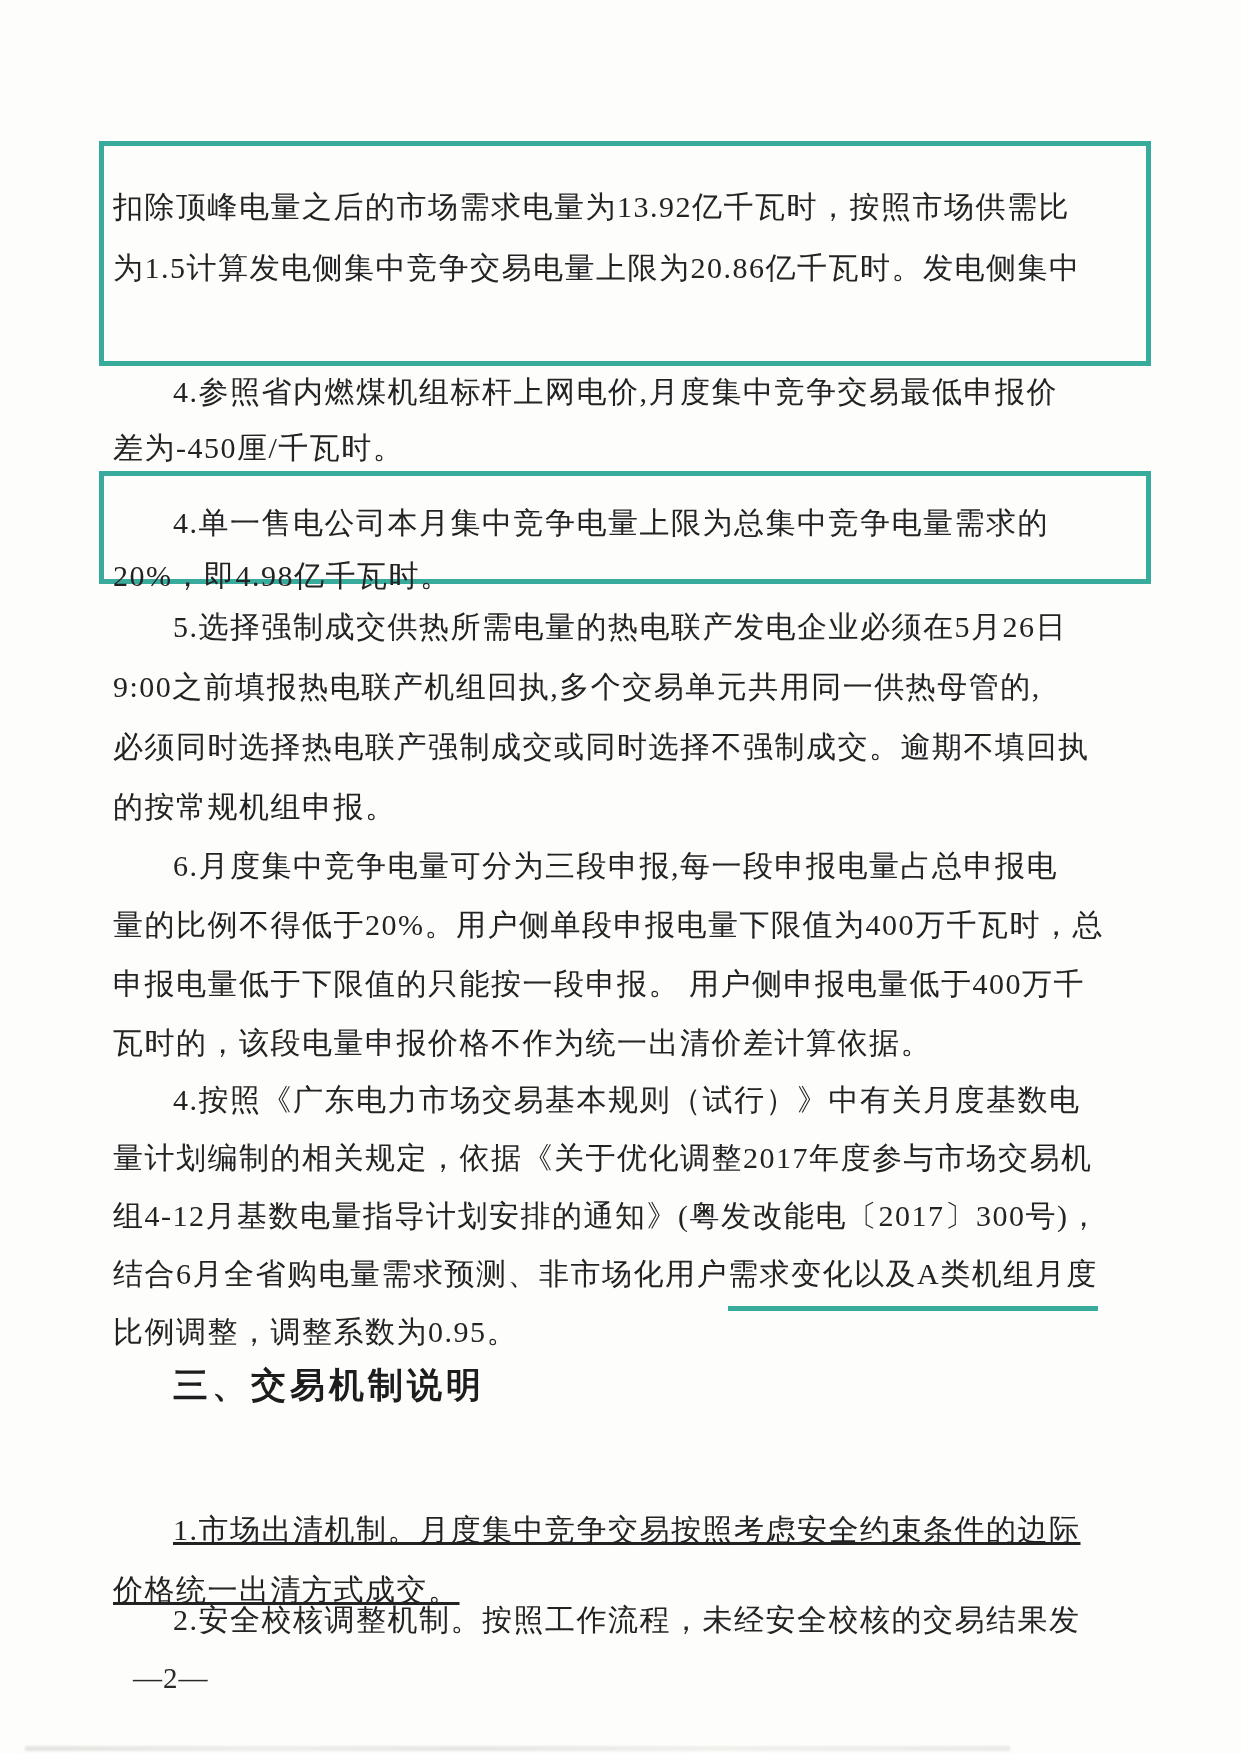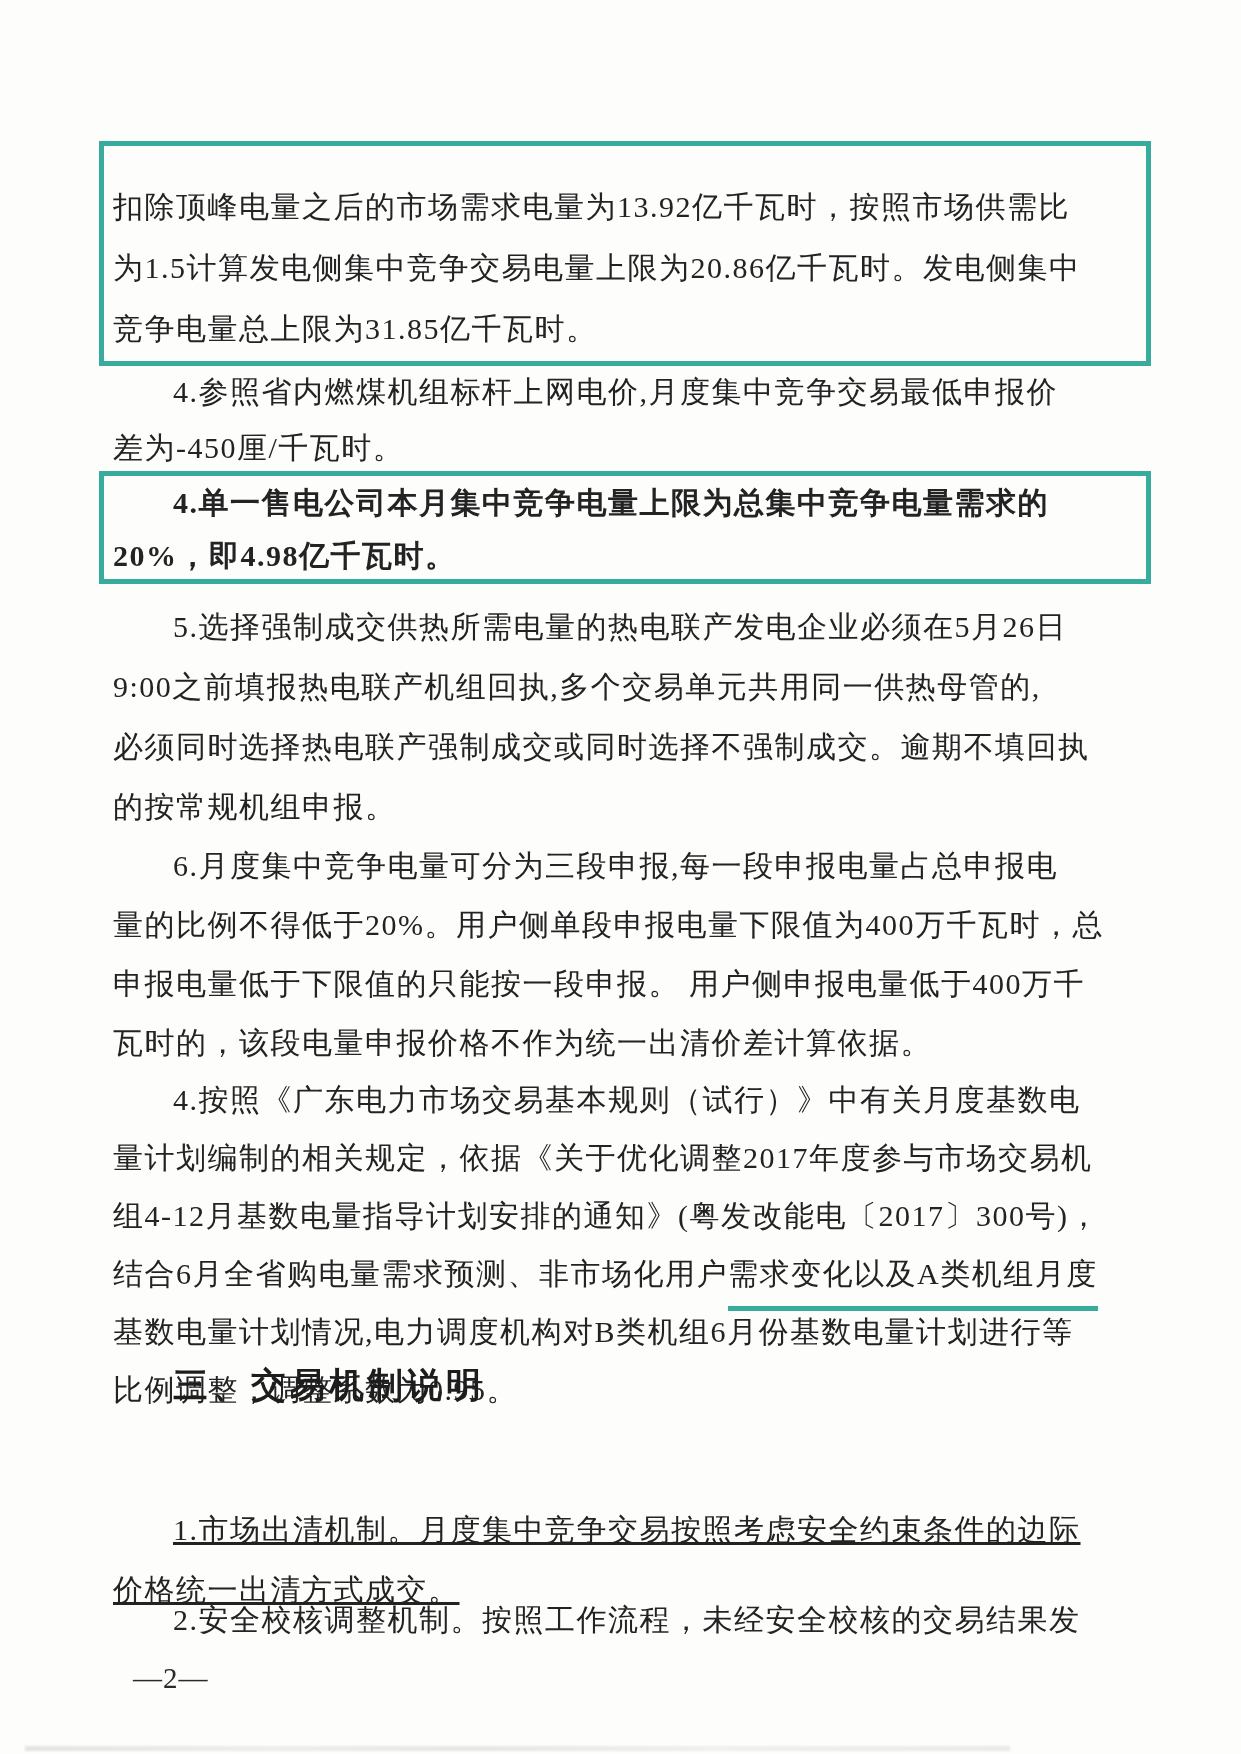--- a/index.html
+++ b/index.html
@@ -35,21 +35,21 @@
     position:absolute;
     left:99px;
     width:1042px;
     border:5px solid var(--accent);
     background:transparent;
     box-sizing:content-box;
   }
   .box1{top:141px;height:215px;}
   .box1 .inner{padding:30px 0 0 9px;line-height:61px;}
   .box2{top:471px;height:103px;}
-  .box2 .inner{padding:0 0 0 9px;line-height:53px;font-weight:bold;}
+  .box2 .inner{padding:20px 0 0 9px;line-height:53px;}
   .para3{top:364px;line-height:56px;}
   .para5{top:597px;line-height:60px;}
   .para6{top:836px;line-height:59px;}
   .para7{top:1071px;line-height:58px;}
   .mech1{top:1500px;line-height:60px;text-decoration:underline;}
   .mech2{top:1590px;line-height:60px;}
   .section-heading{
     position:absolute;
     left:173px;top:1362px;
     font-family:"Liberation Sans","DejaVu Sans",sans-serif;
@@ -80,21 +80,20 @@
 </style>
 </head>
 <body>
 
 <div class="page">
 
   <div class="highlight-box box1">
     <div class="inner">
       <div class="line">扣除顶峰电量之后的市场需求电量为13.92亿千瓦时，按照市场供需比</div>
       <div class="line">为1.5计算发电侧集中竞争交易电量上限为20.86亿千瓦时。发电侧集中</div>
-      <div class="line">竞争电量总上限为31.85亿千瓦时。</div>
     </div>
   </div>
 
   <div class="para para3">
     <div class="line indent">4.参照省内燃煤机组标杆上网电价,月度集中竞争交易最低申报价</div>
     <div class="line">差为-450厘/千瓦时。</div>
   </div>
 
   <div class="highlight-box box2">
     <div class="inner">
@@ -115,21 +114,20 @@
     <div class="line">量的比例不得低于20%。用户侧单段申报电量下限值为400万千瓦时，总</div>
     <div class="line">申报电量低于下限值的只能按一段申报。 用户侧申报电量低于400万千</div>
     <div class="line">瓦时的，该段电量申报价格不作为统一出清价差计算依据。</div>
   </div>
 
   <div class="para para7">
     <div class="line indent">4.按照《广东电力市场交易基本规则（试行）》中有关月度基数电</div>
     <div class="line">量计划编制的相关规定，依据《关于优化调整2017年度参与市场交易机</div>
     <div class="line">组4-12月基数电量指导计划安排的通知》(粤发改能电〔2017〕300号)，</div>
     <div class="line"><span>结合6月全省购电量需求预测、非市场化用户</span><span class="teal-underline">需求变化以及A类机组月度</span></div>
-    <div class="line">基数电量计划情况,电力调度机构对B类机组6月份基数电量计划进行等</div>
     <div class="line">比例调整，调整系数为0.95。</div>
   </div>
 
   <div class="section-heading">三、交易机制说明</div>
 
   <div class="para mech1">
     <div class="line indent">1.市场出清机制。月度集中竞争交易按照考虑安全约束条件的边际</div>
     <div class="line">价格统一出清方式成交。</div>
   </div>
 

